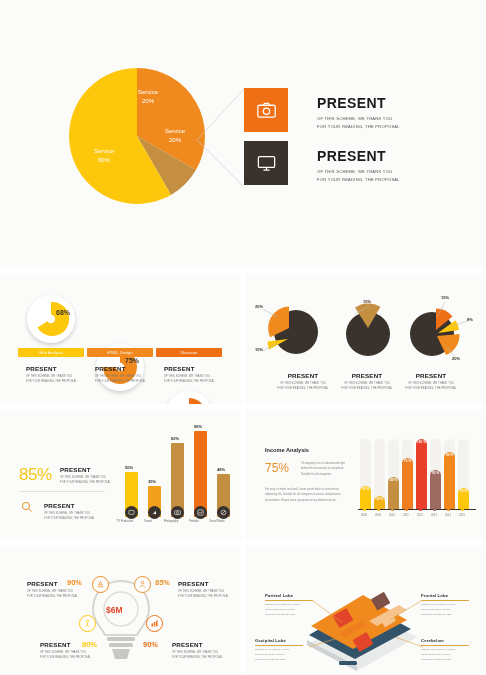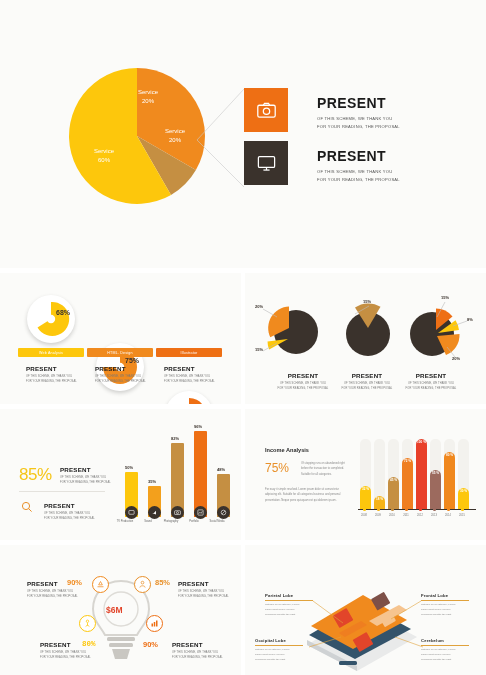--- a/index.html
+++ b/index.html
@@ -390,21 +390,21 @@
     <div class="abs bnode" style="left:146px;top:70px;border:1.6px solid #ee6f14;">
       <svg width="9" height="9" viewBox="0 0 12 12">
           <rect x="2" y="6" width="2" height="4" fill="#ee6f14"></rect>
           <rect x="5" y="4" width="2" height="6" fill="#ee6f14"></rect>
           <rect x="8" y="2" width="2" height="8" fill="#ee6f14"></rect>
         </svg>
     </div>
 
     <div class="abs bpct" style="left:67px;top:33px;color:#f08a1e;">90%</div>
     <div class="abs bpct" style="left:155px;top:33px;color:#e8902a;">85%</div>
-    <div class="abs bpct" style="left:82px;top:95px;color:#fdc70c;font-family:Liberation Mono, monospace;">80%</div>
+    <div class="abs bpct" style="left:82px;top:95px;color:#fdc70c;">80%</div>
     <div class="abs bpct" style="left:143px;top:95px;color:#ee6f14;">90%</div>
 
     <div class="abs" style="left:27px;top:35px;">
       <div class="mini-h">PRESENT</div>
       <div class="mini-s" style="margin-top:2px;">OF THIS SCHEME, WE THANK YOU</div>
       <div class="mini-s">FOR YOUR READING, THE PROPOSAL</div>
     </div>
     <div class="abs" style="left:178px;top:35px;">
       <div class="mini-h">PRESENT</div>
       <div class="mini-s" style="margin-top:2px;">OF THIS SCHEME, WE THANK YOU</div>

